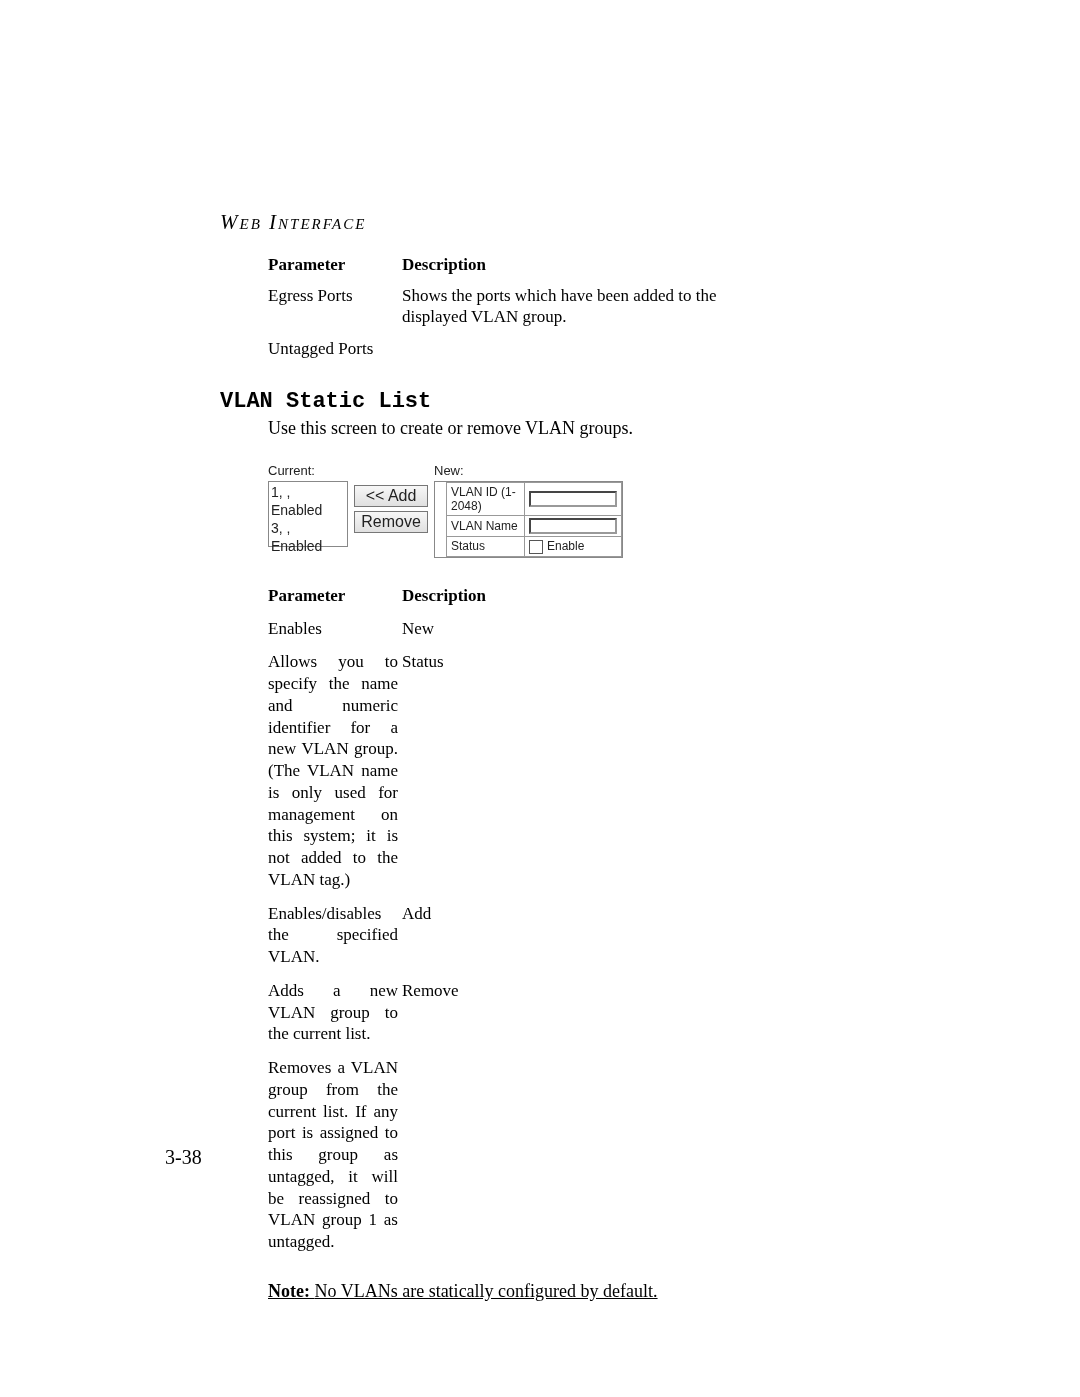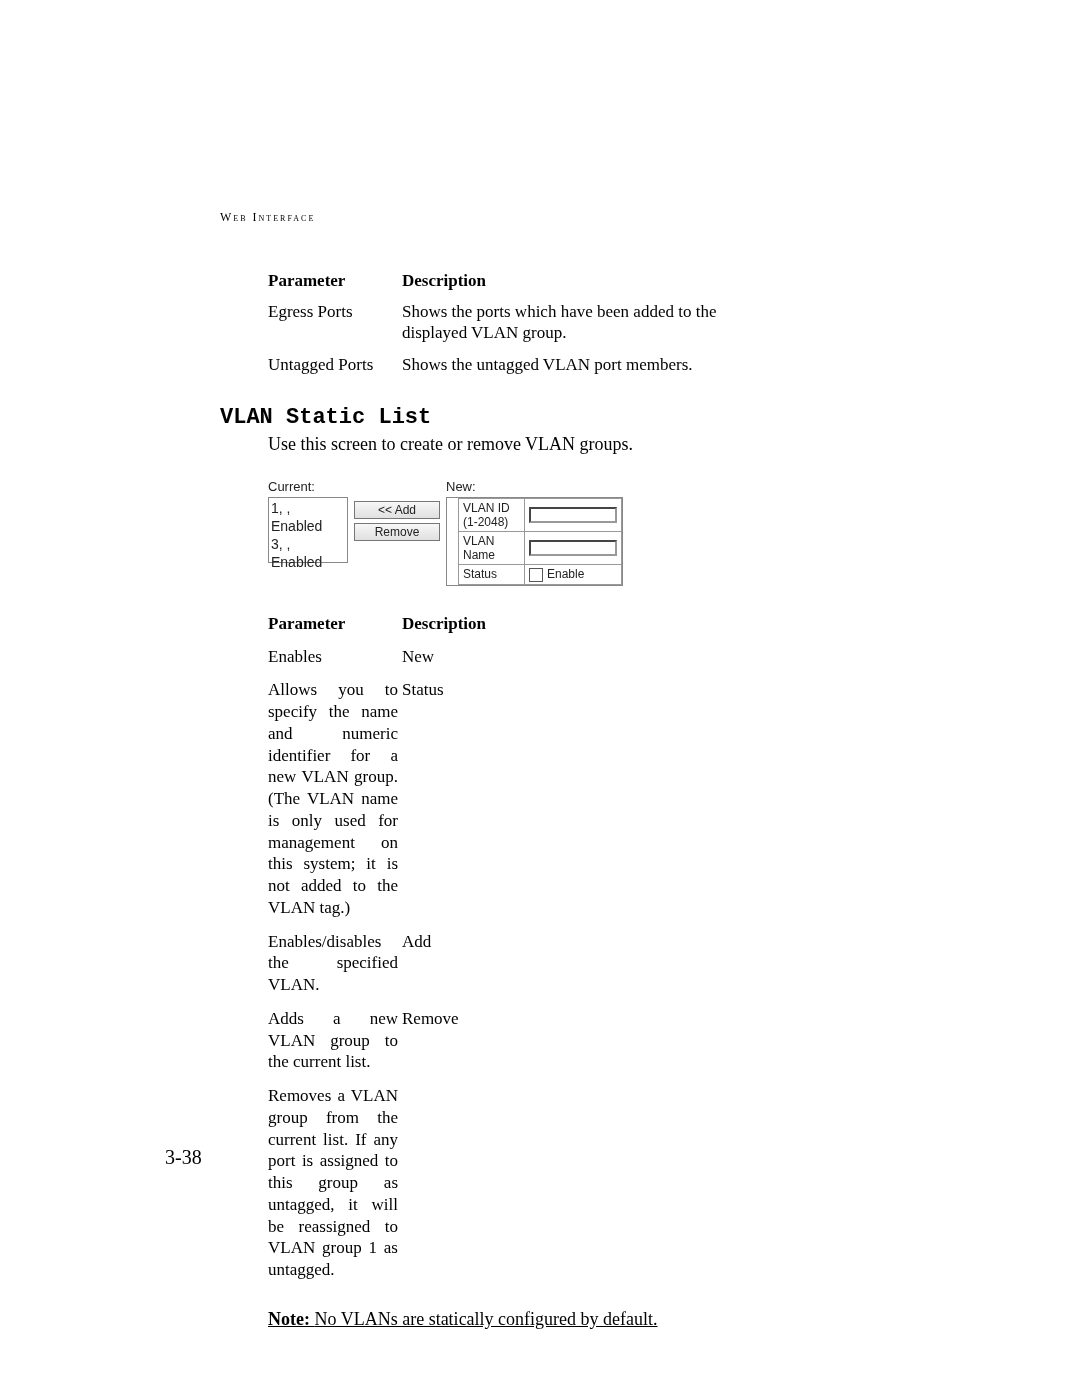--- a/index.html
+++ b/index.html
@@ -12,22 +12,23 @@
     height: 1397px;
     position: relative;
   }
   .page {
     padding: 210px 220px 0 220px;
   }
   .running-head {
     font-family: Georgia, serif;
     font-variant: small-caps;
     letter-spacing: 2px;
-    font-size: 12px;
-    margin-bottom: 46px;
+    font-size: 21px;
+    font-style: italic;
+    margin-bottom: 20px;
   }
   .param-table {
     margin-left: 48px;
     display: grid;
     grid-template-columns: 130px 360px;
     column-gap: 4px;
     row-gap: 10px;
     font-size: 17px;
   }
   .param-table .th {
@@ -87,22 +88,22 @@
     width: 80px;
     height: 66px;
     padding: 1px 2px;
     font-size: 14px;
     line-height: 1.3;
     box-sizing: border-box;
   }
   .btn {
     border: 1px solid #777;
     background: linear-gradient(#f7f7f7,#e0e0e0);
-    font-size: 12px;
-    padding: 1px 12px;
+    font-size: 16px;
+    padding: 1px 6px;
     text-align: center;
     width: 60px;
     cursor: pointer;
   }
   .new-grid {
     border: 1px solid #888;
     background: #fff;
     padding-left: 11px;
   }
   .new-grid table {
@@ -169,21 +170,20 @@
   <div class="running-head">Web Interface</div>
 
   <div class="param-table">
     <div class="th">Parameter</div>
     <div class="th">Description</div>
 
     <div class="td">Egress Ports</div>
     <div class="td">Shows the ports which have been added to the displayed VLAN group.</div>
 
     <div class="td">Untagged Ports</div>
-    <div class="td">Shows the untagged VLAN port members.</div>
   </div>
 
   <h2 class="section">VLAN Static List</h2>
   <div class="section-intro">Use this screen to create or remove VLAN groups.</div>
 
   <div class="ui-box">
     <div class="ui-top">
       <div class="ui-col-left">
         <div class="ui-label">Current:</div>
         <div class="listbox">

